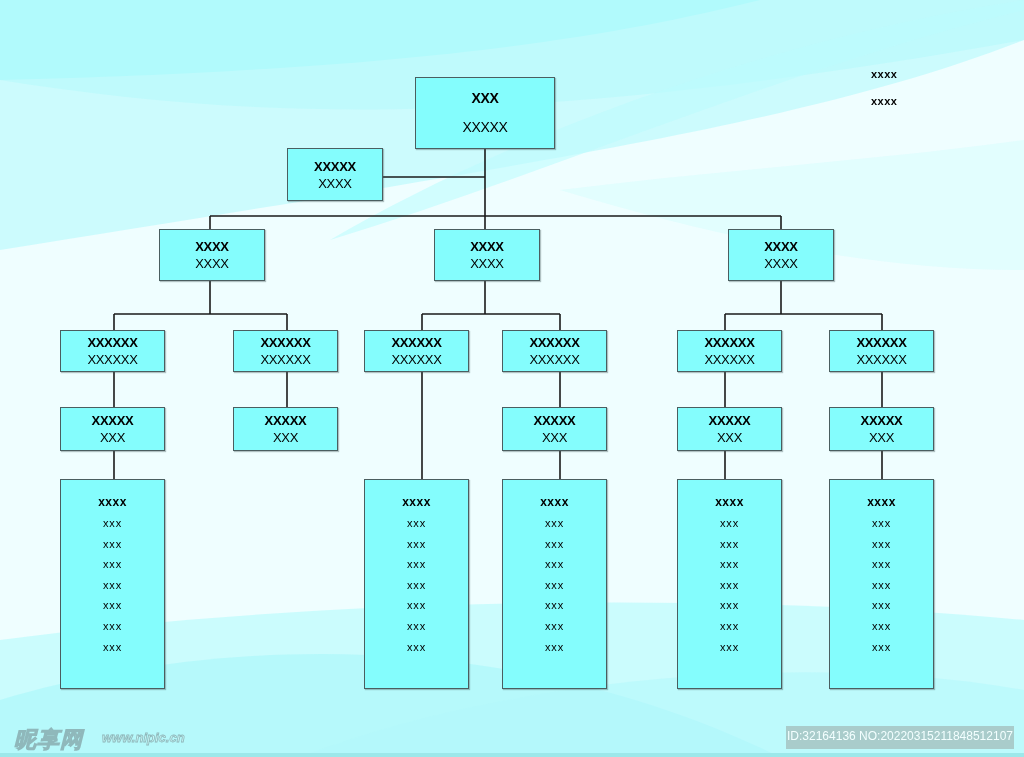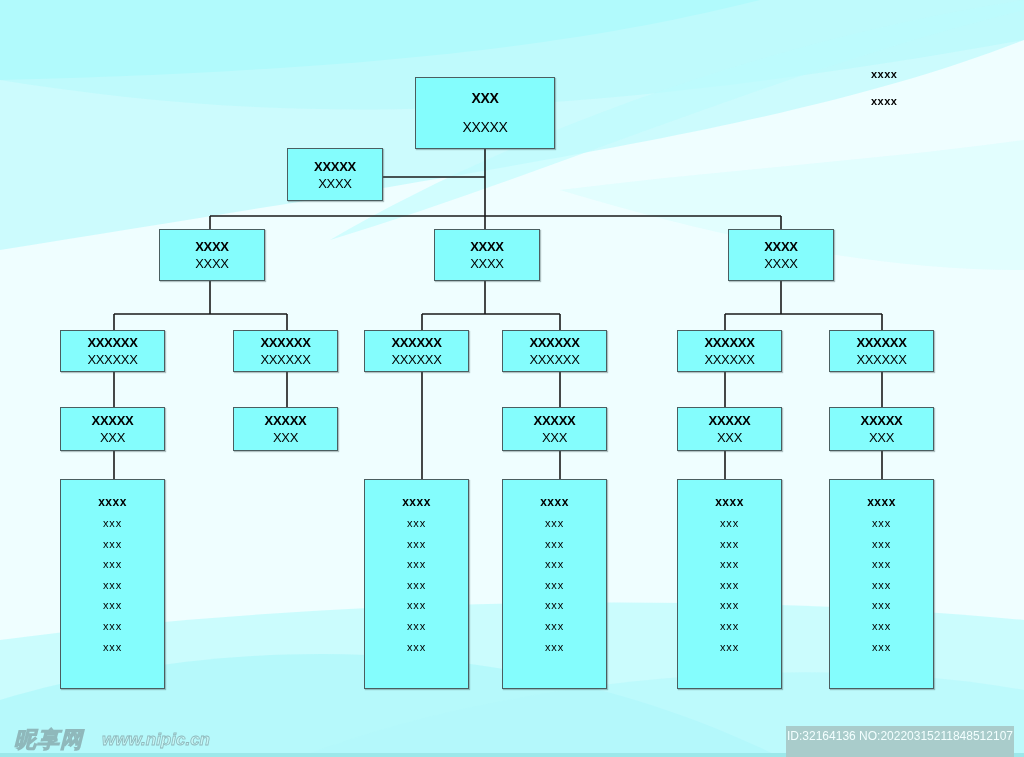--- a/index.html
+++ b/index.html
@@ -32,25 +32,25 @@
   .legend { position: absolute; z-index: 2; left: 871px; font-size: 11px; font-weight: bold; letter-spacing: 0.5px; }
   .watermark-logo {
     position: absolute; z-index: 3; left: 14px; top: 725px;
     font-size: 22px; font-weight: bold; font-style: italic; color: #c6f7f7;
     -webkit-text-stroke: 1px #8fb8bb;
     letter-spacing: 1px;
     text-align: center;
   }
   .watermark-url {
     position: absolute; z-index: 3; left: 102px; top: 730px;
-    font-size: 17px; font-weight: bold; font-style: italic; color: #c6f7f7;
+    font-size: 13px; font-weight: bold; font-style: italic; color: #c6f7f7;
     -webkit-text-stroke: 0.8px #8fb8bb;
   }
   .id-badge {
-    position: absolute; z-index: 3; left: 786px; top: 726px; width: 228px; height: 32px;
+    position: absolute; z-index: 3; left: 786px; top: 726px; width: 228px; height: 23px;
     background: #a9cccb; color: #f3ffff; font-size: 12px; line-height: 21px; text-align: center;
   }
 </style>
 </head>
 <body>
 
 <svg class="bg" viewBox="0 0 1024 757" preserveAspectRatio="none">
   <defs>
     <linearGradient id="g1" x1="0" y1="0" x2="0" y2="1">
       <stop offset="0" stop-color="#b4fafd"></stop>

